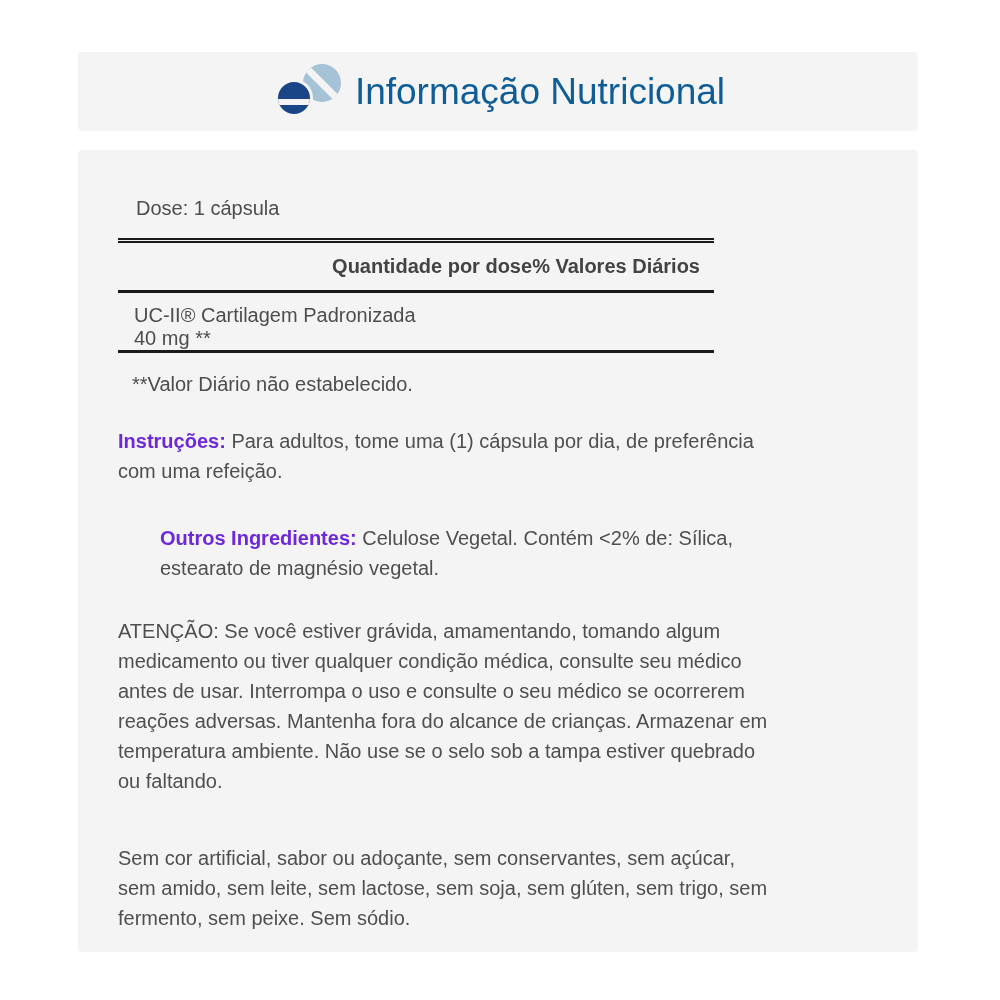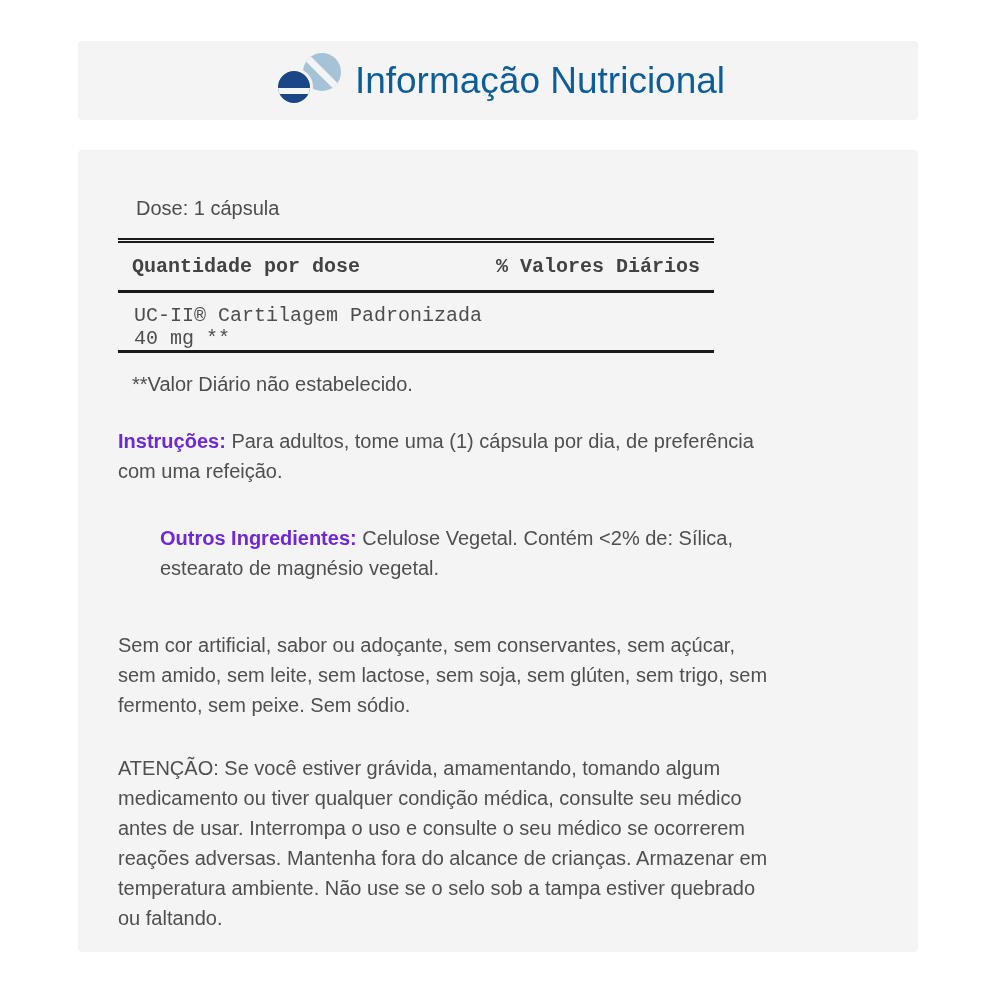--- a/index.html
+++ b/index.html
@@ -16,21 +16,21 @@
   .panel {
     position: absolute;
     left: 78px;
     width: 840px;
     background: #f4f4f4;
     border-radius: 4px;
   }
 
   
   .header-bar {
-    top: 41px;
+    top: 52px;
     height: 79px;
     display: flex;
     align-items: center;
     justify-content: center;
   }
   .title-group { display: flex; align-items: center; gap: 12px; }
 
   .pills-icon { position: relative; width: 72px; height: 56px; flex: 0 0 auto; }
   .pill { position: absolute; border-radius: 50%; overflow: hidden; }
   .pill-light {
@@ -84,24 +84,23 @@
 
   .rule-thick {
     height: 5px;
     border-top: 2px solid #1a1a1a;
     border-bottom: 2px solid #1a1a1a;
   }
   .rule-thin { height: 3px; background: #1a1a1a; }
 
   .t-row {
     display: flex;
-    justify-content: space-between;
+    justify-content: flex-end;
     align-items: baseline;
     padding: 0 14px 0 16px;
-    font-family: Liberation Mono, monospace;
   }
   .t-head {
     font-weight: 700;
     color: #434343;
     padding: 12px 14px 12px 14px;
   }
   .t-ingredient { margin-top: 11px; flex-direction: column; }
   .t-sub { margin-top: 19px; padding-left: 24px; margin-bottom: 15px; }
   .footnote { margin-top: 20px; padding-left: 14px; }
 
@@ -154,24 +153,24 @@
 
     <div class="footnote">**Valor Diário não estabelecido.</div>
   </div>
 
   <p class="para p-instructions"><strong>Instruções:</strong> <span>Para adultos, tome uma (1) cápsula por dia, de preferência
 com uma refeição.</span></p>
 
   <p class="para p-ingredients"><strong>Outros Ingredientes:</strong> <span>Celulose Vegetal. Contém &lt;2% de: Sílica,
 estearato de magnésio vegetal.</span></p>
 
-  <p class="para p-free"><span>Sem cor artificial, sabor ou adoçante, sem conservantes, sem açúcar,
-sem amido, sem leite, sem lactose, sem soja, sem glúten, sem trigo, sem
-fermento, sem peixe. Sem sódio.</span></p>
-
   <p class="para p-warning"><span>ATENÇÃO: Se você estiver grávida, amamentando, tomando algum
 medicamento ou tiver qualquer condição médica, consulte seu médico
 antes de usar. Interrompa o uso e consulte o seu médico se ocorrerem
 reações adversas. Mantenha fora do alcance de crianças. Armazenar em
 temperatura ambiente. Não use se o selo sob a tampa estiver quebrado
 ou faltando.</span></p>
 
+  <p class="para p-free"><span>Sem cor artificial, sabor ou adoçante, sem conservantes, sem açúcar,
+sem amido, sem leite, sem lactose, sem soja, sem glúten, sem trigo, sem
+fermento, sem peixe. Sem sódio.</span></p>
+
 </section>
 
 </body></html>

